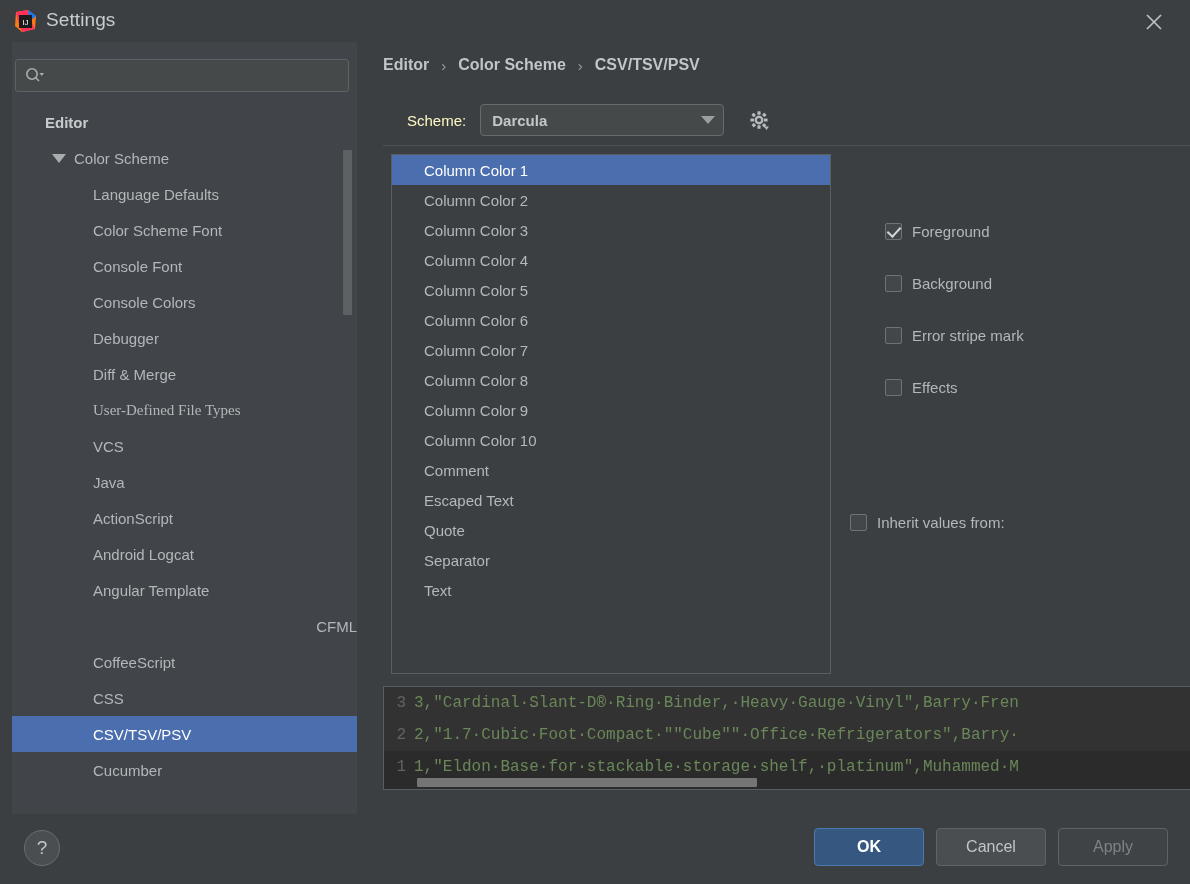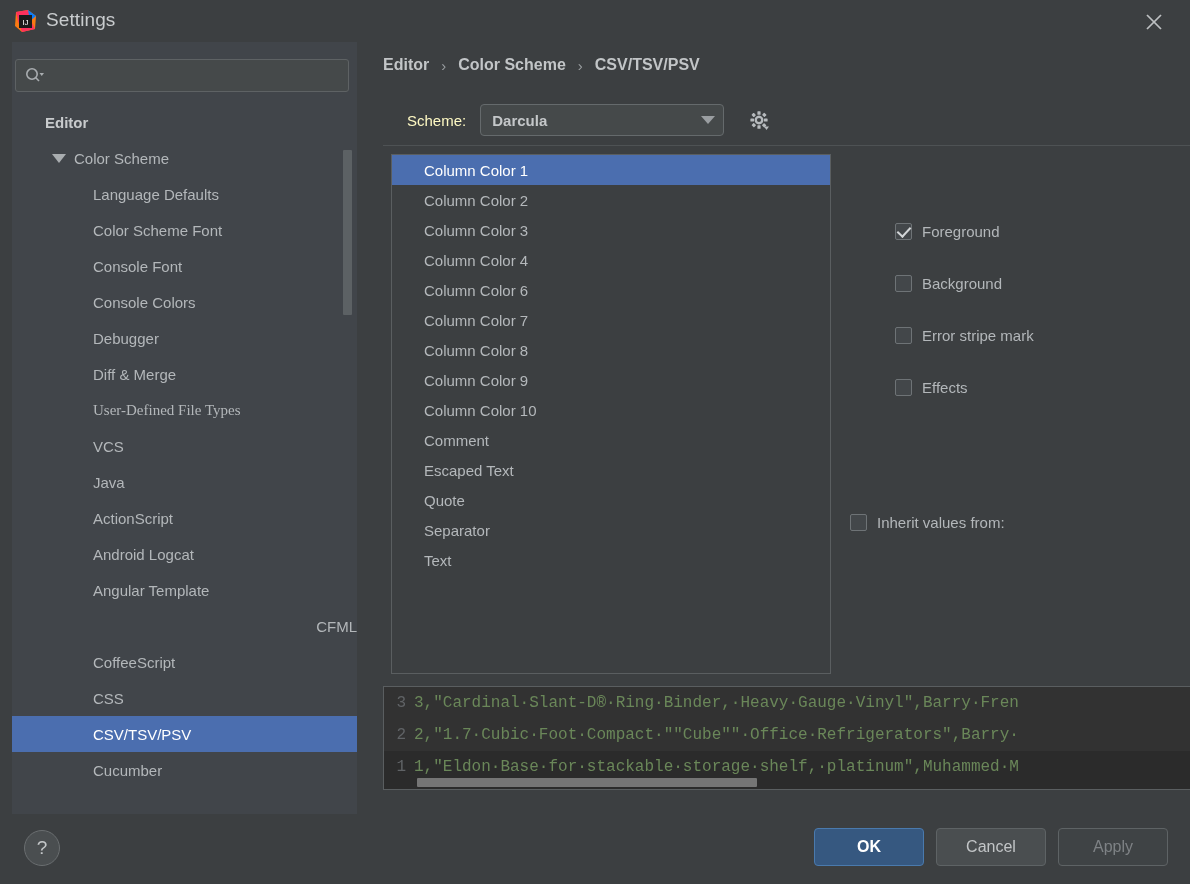--- a/index.html
+++ b/index.html
@@ -268,21 +268,21 @@
   }
 
   .attr-row {
     position: absolute;
     left: 0;
     width: 700px;
     height: 34px;
     display: flex;
     align-items: center;
   }
-  .attr-row .cbwrap { position: absolute; left: 28px; padding-left: 27px; }
+  .attr-row .cbwrap { position: absolute; left: 18px; padding-left: 27px; }
 
   .inherit-row {
     position: absolute;
     left: 10px; top: 360px;
     display: flex;
     align-items: center;
   }
   .inherit-link {
     position: absolute;
     left: 0; top: 398px;
@@ -517,20 +517,21 @@
     </div>
   </div>
 
   <div class="divider"></div>
 
   <div class="elem-list" id="elem-list">
       <div class="elem-item selected">Column Color 1</div>
       <div class="elem-item">Column Color 2</div>
       <div class="elem-item">Column Color 3</div>
       <div class="elem-item">Column Color 4</div>
+      <div class="elem-item">Column Color 5</div>
       <div class="elem-item">Column Color 6</div>
       <div class="elem-item">Column Color 7</div>
       <div class="elem-item">Column Color 8</div>
       <div class="elem-item">Column Color 9</div>
       <div class="elem-item">Column Color 10</div>
       <div class="elem-item">Comment</div>
       <div class="elem-item">Escaped Text</div>
       <div class="elem-item">Quote</div>
       <div class="elem-item">Separator</div>
       <div class="elem-item">Text</div>

